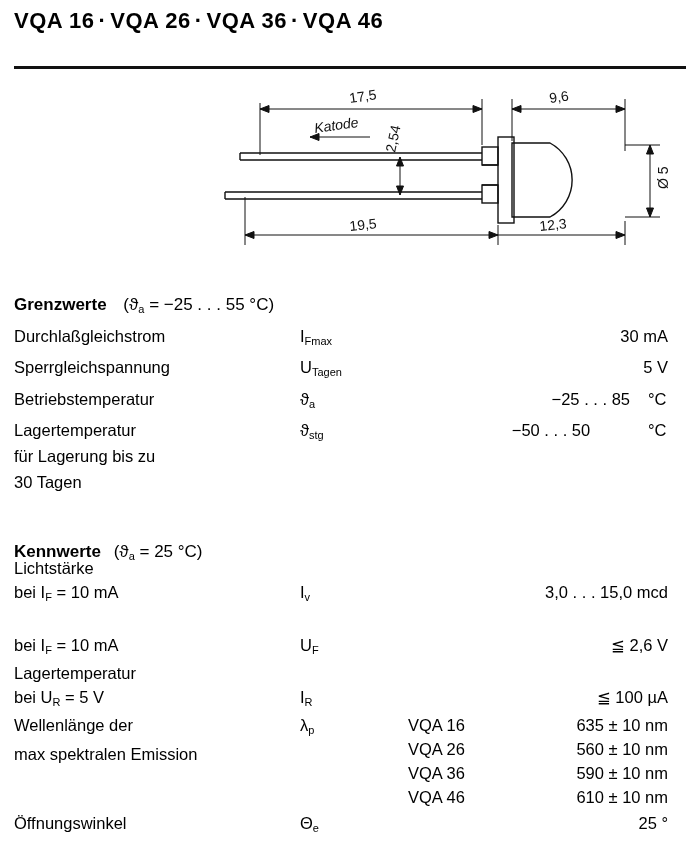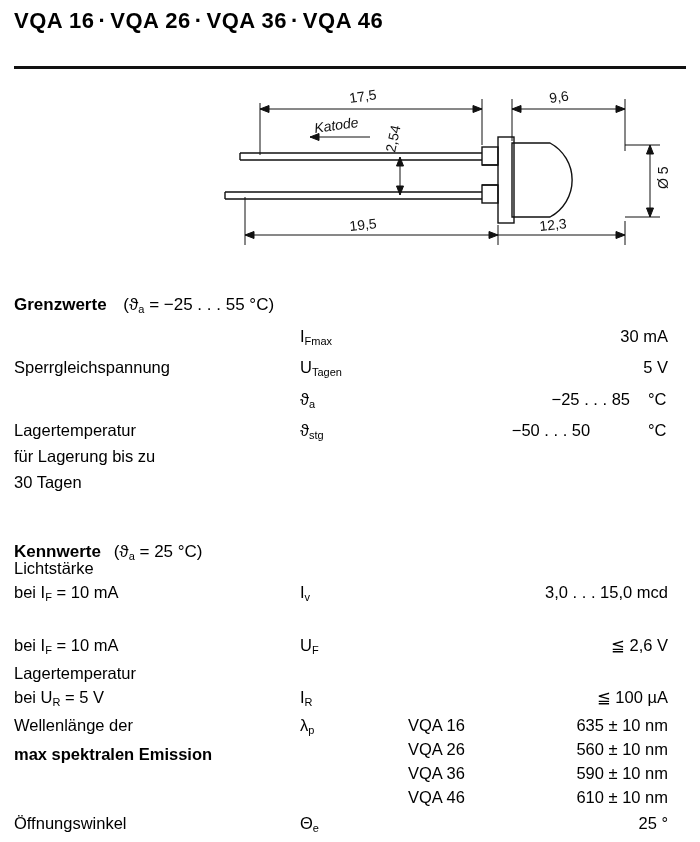--- a/index.html
+++ b/index.html
@@ -180,31 +180,33 @@
   </div>
 
   <div class="section-head" style="left:14px; top:295px;">
     <b>Grenzwerte</b>
     <span style="padding-left:12px;">
       <span>(ϑ</span><span class="sb">a</span>
       <span>= −25 . . . 55 °C)</span>
     </span>
   </div>
 
+  <div class="row-label" style="left:14px; top:327px;">Durchlaßgleichstrom</div>
   <div class="sym" style="left:300px; top:327px;">
     <span>I</span><span class="sb">Fmax</span>
   </div>
   <div class="val r" style="top:327px;">30 mA</div>
 
   <div class="row-label" style="left:14px; top:358px;">Sperrgleichspannung</div>
   <div class="sym" style="left:300px; top:358px;">
     <span>U</span><span class="sb">Tagen</span>
   </div>
   <div class="val r" style="top:358px;">5 V</div>
 
+  <div class="row-label" style="left:14px; top:390px;">Betriebstemperatur</div>
   <div class="sym" style="left:300px; top:390px;">
     <span>ϑ</span><span class="sb">a</span>
   </div>
   <div class="val" style="left:520px; top:390px; width:110px; ">−25 . . . 85</div>
   <div class="unit-col" style="left:648px; top:390px;">°C</div>
 
   <div class="row-label" style="left:14px; top:421px;">Lagertemperatur</div>
   <div class="sym" style="left:300px; top:421px;">
     <span>ϑ</span><span class="sb">stg</span>
   </div>
@@ -245,21 +247,21 @@
   <div class="row-label" style="left:14px; top:688px;">
     <span>bei U</span><span class="sb">R</span>
     <span>= 5 V</span>
   </div>
   <div class="sym" style="left:300px; top:688px;">
     <span>I</span><span class="sb">R</span>
   </div>
   <div class="val r" style="top:688px;">≦ 100 µA</div>
 
   <div class="row-label" style="left:14px; top:716px;">Wellenlänge der</div>
-  <div class="row-label" style="left:14px; top:745px;font-weight:bold;">max spektralen Emission</div>
+  <div class="row-label" style="left:14px; top:745px;">max spektralen Emission</div>
   <div class="sym" style="left:300px; top:716px;">
     <span>λ</span><span class="sb">p</span>
   </div>
 
   <div class="mid" style="left:408px; top:716px;">VQA 16</div>
   <div class="mid" style="left:408px; top:740px;">VQA 26</div>
   <div class="mid" style="left:408px; top:764px;">VQA 36</div>
   <div class="mid" style="left:408px; top:788px;">VQA 46</div>
 
   <div class="val r" style="top:716px;">635 ± 10 nm</div>

